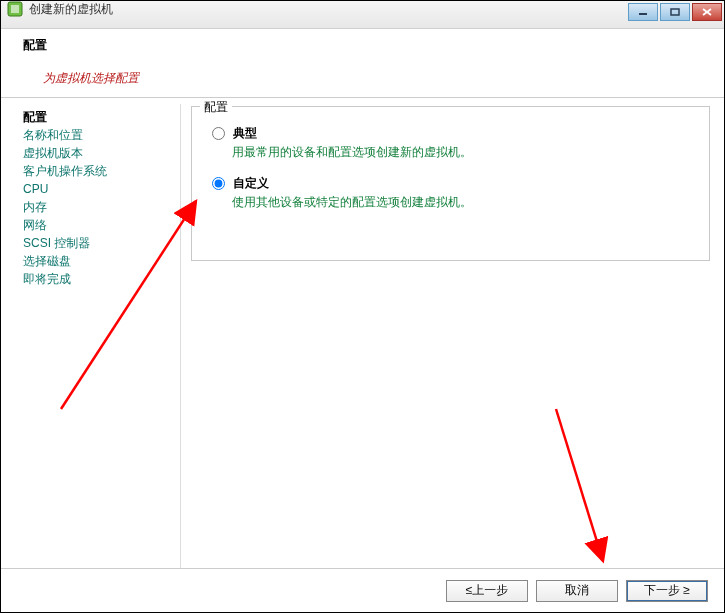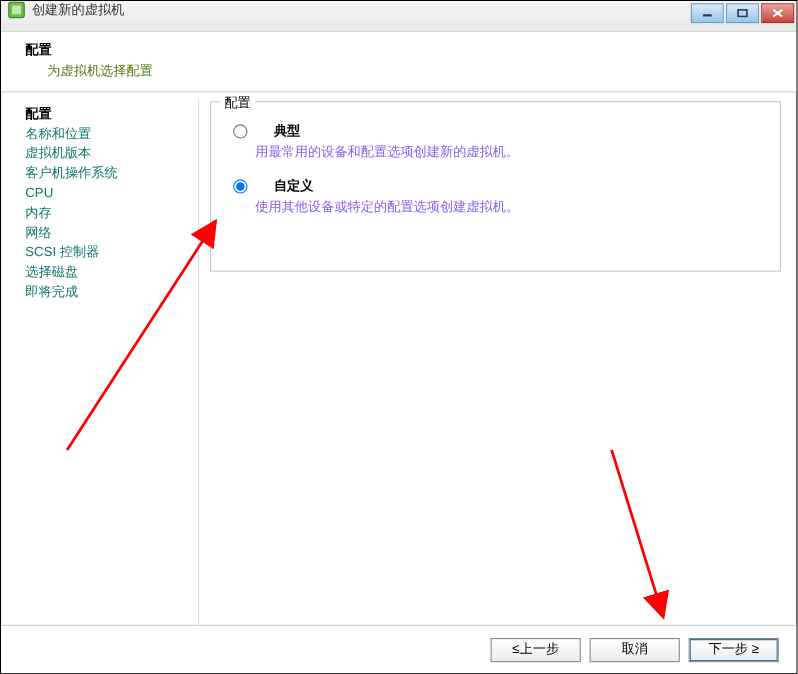--- a/index.html
+++ b/index.html
@@ -46,21 +46,21 @@
     .win-close { background: linear-gradient(#e9a39a,#c8463a); border-color:#a33028; color:#fff;}
     .win-btn svg { display:block; }
 
     
     .header {
       padding: 8px 14px 10px 22px;
       background: #fff;
       border-bottom: 1px solid #ccc;
     }
     .header-title { font-weight: bold; font-size: 12px; color:#000; }
-    .header-sub { margin-left: 20px; margin-top: 2px; color: #4d7c0f; }
+    .header-sub { margin-left: 20px; margin-top: 16px; color: #b91c1c; font-style: italic; }
 
     
     .main {
       display: flex;
       height: 499px;
       position: relative;
     }
     .sidebar {
       width: 180px;
       padding: 10px 6px 6px 22px;
@@ -92,28 +92,27 @@
       position: absolute;
       top: -8px; left: 8px;
       background: #fff;
       padding: 0 4px;
       font-size: 12px;
     }
     .radio-row {
       display: flex;
       align-items: flex-start;
       margin: 6px 0 2px 8px;
-      gap: 16px;
     }
     .radio-row input[type=radio]{
       margin-top: 2px;
       margin-right: 8px;
     }
     .radio-label { font-weight: bold; }
-    .radio-desc { margin-left: 28px; margin-bottom: 14px; color:#8b5cf6; }
+    .radio-desc { margin-left: 28px; margin-bottom: 14px; color:#15803d; }
 
     
     .footer {
       position: absolute;
       bottom: 0; left:0; right:0;
       height: 44px;
       border-top: 1px solid #ccc;
       display: flex;
       justify-content: flex-end;
       align-items: center;

